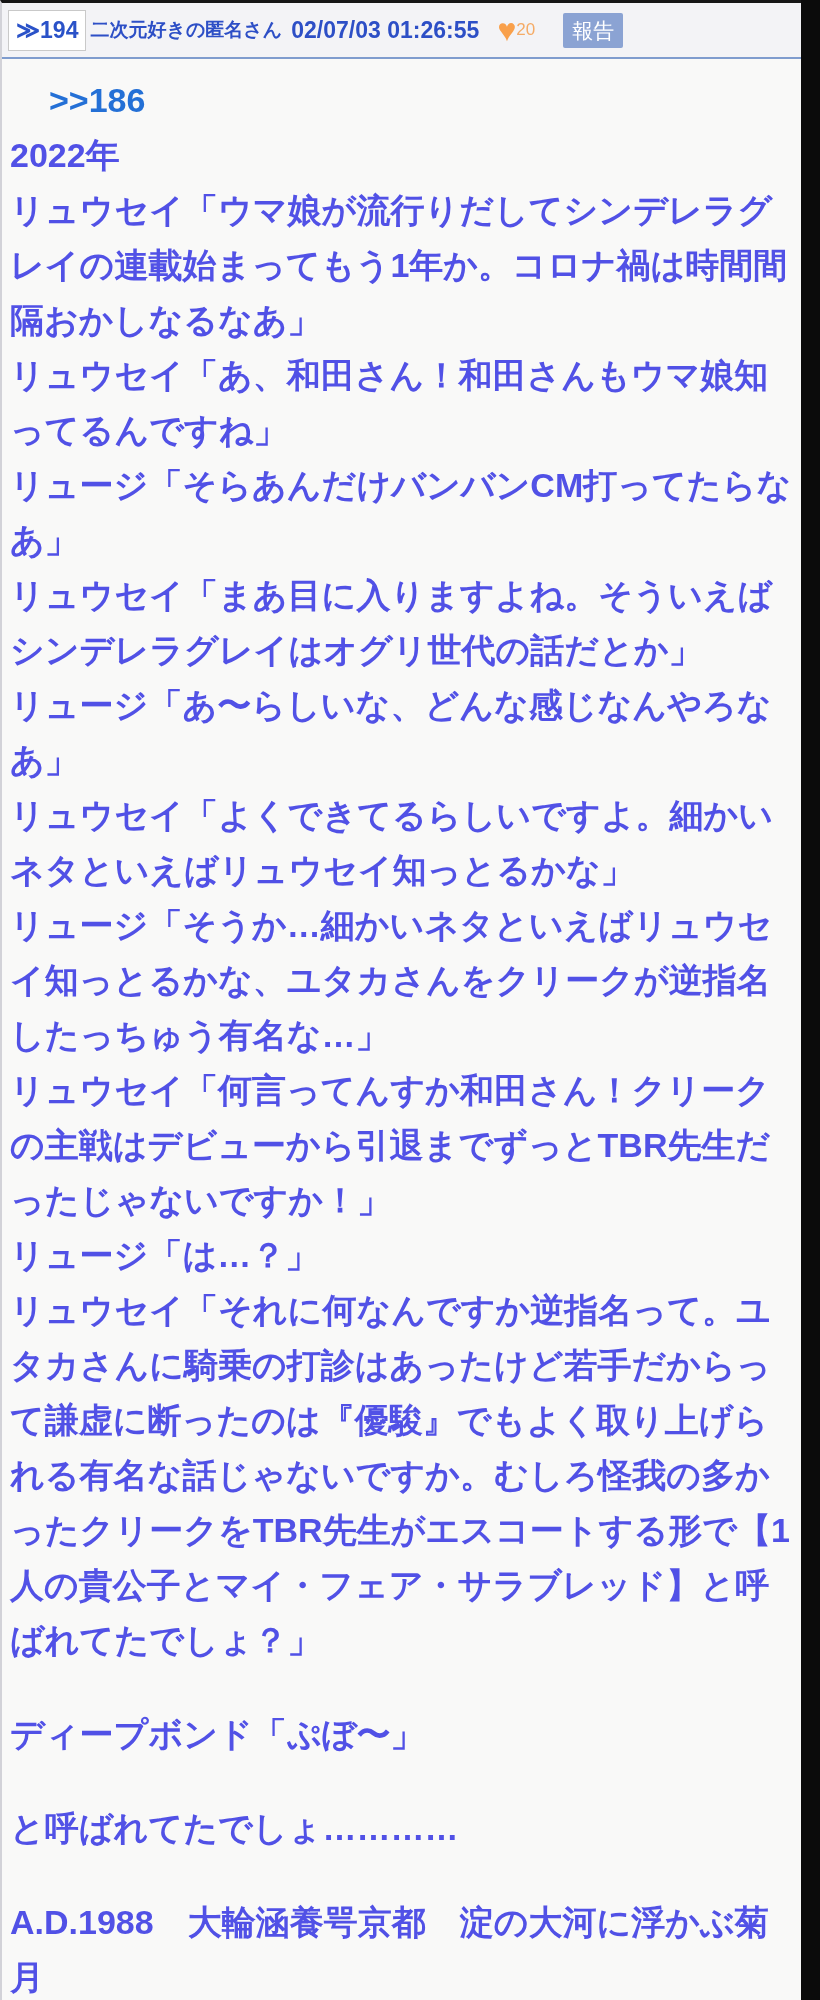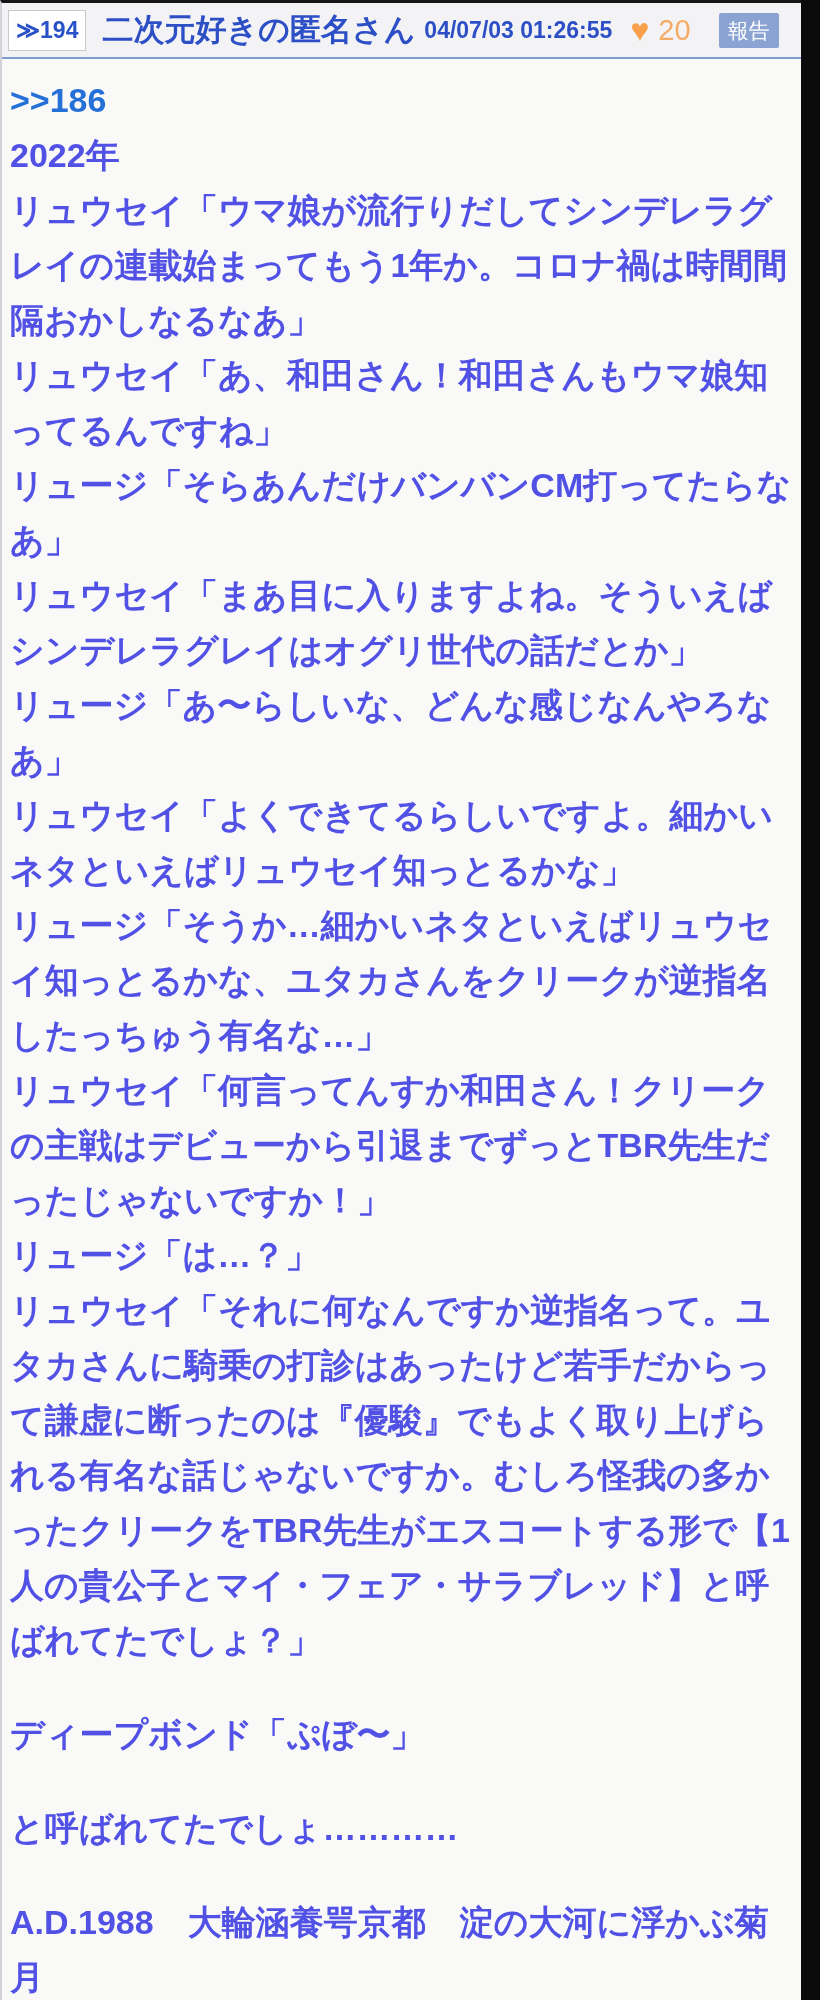--- a/index.html
+++ b/index.html
@@ -36,43 +36,42 @@
     color: var(--post-number-text, #2a52c8);
     font-weight: bold;
     font-size: 23px;
     line-height: 1;
     padding: 8px 7px;
     white-space: nowrap;
   }
   .author {
     color: var(--author-text, #2d4fc6);
     font-weight: bold;
-    font-size: 31px;
-    margin-left: 16px;
+    font-size: 19px;
+    margin-left: 4px;
     white-space: nowrap;
     font-family: Liberation Serif, serif;
   }
   .timestamp {
     color: var(--author-text, #2d4fc6);
     font-weight: bold;
     font-size: 23px;
     margin-left: 9px;
     white-space: nowrap;
   }
   .like-button {
     margin-left: 18px;
     color: var(--heart, #f9a04b);
     font-size: 32px;
     line-height: 1;
     cursor: pointer;
   }
   .like-count {
-    margin-left: 9px;
     color: var(--like-count-text, #f5ab66);
-    font-size: 29px;
+    font-size: 17px;
   }
   .report-btn {
     margin-left: 28px;
     background: var(--report-bg, #8ba3d3);
     color: var(--report-text, #ffffff);
     font-family: "Liberation Sans", sans-serif;
     font-weight: normal;
     font-size: 21px;
     line-height: 1;
     border: none;
@@ -87,41 +86,42 @@
     font-size: 34px;
     line-height: 55px;
     word-break: break-all;
     overflow-wrap: anywhere;
   }
   .reply-link {
     display: block;
     color: var(--reply-link, #2470d6);
     text-decoration: none;
     cursor: pointer;
+    margin-left: 39px;
   }
   .line { min-height: 0; }
   .line:empty { height: 39px; }
   .right-bar {
     position: absolute;
     right: 0; top: 0;
     width: 19px;
     height: 2000px;
     background: var(--right-bar, #0b0b0b);
   }
 </style>
 </head>
 <body>
 
 <div class="page">
   <div class="content">
 
     <div class="post-header">
       <span class="post-num">≫194</span>
       <span class="author">二次元好きの匿名さん</span>
-      <span class="timestamp">04/07/03 01:26:55</span>
+      <span class="timestamp">02/07/03 01:26:55</span>
       <span class="like-button">♥</span>
       <span class="like-count">20</span>
       <button class="report-btn">報告</button>
     </div>
 
     <div class="post-body">
       <a class="reply-link">&gt;&gt;186</a>
       <div>
           <div class="line">2022年</div>
           <div class="line">リュウセイ「ウマ娘が流行りだしてシンデレラグレイの連載始まってもう1年か。コロナ禍は時間間隔おかしなるなあ」</div>

